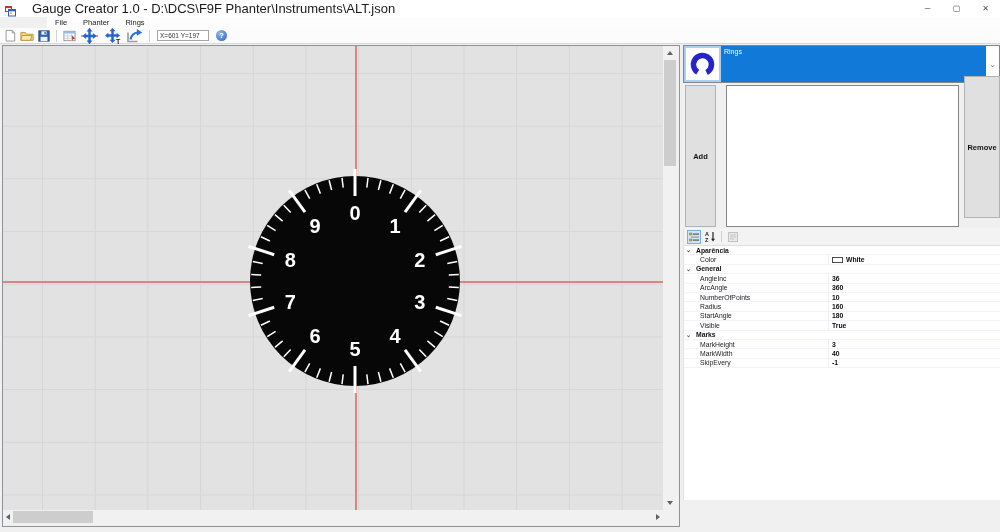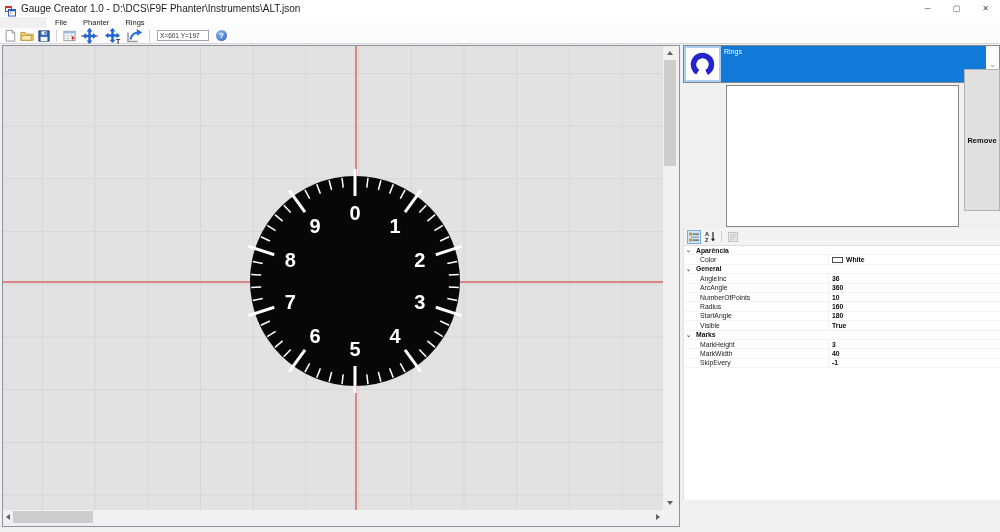--- a/index.html
+++ b/index.html
@@ -5,21 +5,21 @@
   html,body{margin:0;padding:0;}
   body{
     width:1000px;height:532px;position:relative;overflow:hidden;
     background:#f0f0f0;font-family:"Liberation Sans",sans-serif;
     -webkit-font-smoothing:antialiased;
   }
   
   .titlebar{position:absolute;left:0;top:0;width:1000px;height:17px;background:#ffffff;
     display:flex;align-items:center;padding-left:5px;box-sizing:border-box;}
   .app-icon{width:11px;height:11px;display:inline-block;}
-  .title-text{font-size:10px;color:#1a1a1a;margin-left:5px;white-space:nowrap;}
+  .title-text{font-size:13px;color:#1a1a1a;margin-left:16px;white-space:nowrap;}
   .win-controls{margin-left:auto;display:flex;height:100%;}
   .win-btn{width:29px;height:100%;display:flex;align-items:center;justify-content:center;
     font-size:8px;color:#4a4a4a;}
   
   .menubar{position:absolute;left:0;top:17px;width:1000px;height:11px;background:#fdfdfd;
     display:flex;align-items:center;margin-left:47px;}
   .menu-item{font-size:7.5px;color:#1a1a1a;padding:0 8px;height:100%;display:flex;align-items:center;}
   
   .toolbar{position:absolute;left:0;top:28px;width:1000px;height:16px;background:#fcfcfc;
     border-bottom:1px solid #d8d8d8;display:flex;align-items:center;padding-left:3px;box-sizing:border-box;gap:2px;}
@@ -57,21 +57,21 @@
   .layer-list{position:absolute;left:0;top:0;width:317px;height:38px;background:#fff;
     border:1px solid #858585;box-sizing:border-box;display:flex;}
   .layer-icon-cell{width:37px;height:100%;background:#fff;border:2px solid #a9cff2;
     box-sizing:border-box;display:flex;align-items:center;justify-content:center;}
   .layer-item{flex:1;background:#117ad8;color:#fff;font-size:7px;padding:2px 0 0 3px;box-sizing:border-box;}
   .layer-chevron-strip{width:13px;background:#fff;display:flex;align-items:center;justify-content:center;
     color:#8a8a8a;font-size:8px;}
   .side-btn{position:absolute;background:#e0e0e0;border:1px solid #b3b3b3;box-sizing:border-box;
     display:flex;align-items:center;justify-content:center;font-size:7.5px;font-weight:600;color:#111;}
   .add-btn{left:2px;top:40px;width:31px;height:142px;}
-  .remove-btn{left:281px;top:24px;width:36px;height:142px;}
+  .remove-btn{left:281px;top:31px;width:36px;height:142px;}
   .items-listbox{position:absolute;left:43px;top:40px;width:233px;height:142px;background:#fff;
     border:1px solid #858585;box-sizing:border-box;}
   
   .prop-grid{position:absolute;left:0;top:183px;width:317px;height:272px;background:#fff;
     border-left:1px solid #e2e2e2;box-sizing:border-box;}
   .pg-toolbar{height:17px;background:#f3f3f3;border-bottom:1px solid #dedede;
     display:flex;align-items:center;gap:2px;padding-left:3px;}
   .pg-tb-btn{width:14px;height:14px;display:flex;align-items:center;justify-content:center;box-sizing:border-box;}
   .pg-tb-selected{background:#cfe6f9;border:1px solid #79aede;}
   .pg-tb-sep{width:1px;height:11px;background:#cfcfcf;margin:0 2px;}
@@ -272,20 +272,21 @@
   <div class="layer-list">
     <span class="layer-icon-cell">
       <svg width="27" height="27" viewBox="0 0 27 27">
         <circle cx="13.5" cy="13.5" r="9" fill="none" stroke="#2424cd" stroke-width="5.5" stroke-dasharray="47 9.5" transform="rotate(122 13.5 13.5)"></circle>
       </svg>
     </span>
     <span class="layer-item">Rings</span>
     <span class="layer-chevron-strip">⌄</span>
   </div>
 
+  <div class="side-btn add-btn">Add</div>
   <div class="items-listbox"></div>
   <div class="side-btn remove-btn">Remove</div>
 
   <div class="prop-grid">
     <div class="pg-toolbar">
       <span class="pg-tb-btn pg-tb-selected">
         <svg width="10" height="10" viewBox="0 0 10 10">
           <rect x="0" y="1" width="3" height="2" fill="#e8b21f" stroke="#8a6d1d" stroke-width="0.5"></rect>
           <rect x="4" y="1.5" width="6" height="1.2" fill="#555"></rect>
           <rect x="2" y="4.5" width="8" height="1.2" fill="#9a9a9a"></rect>

